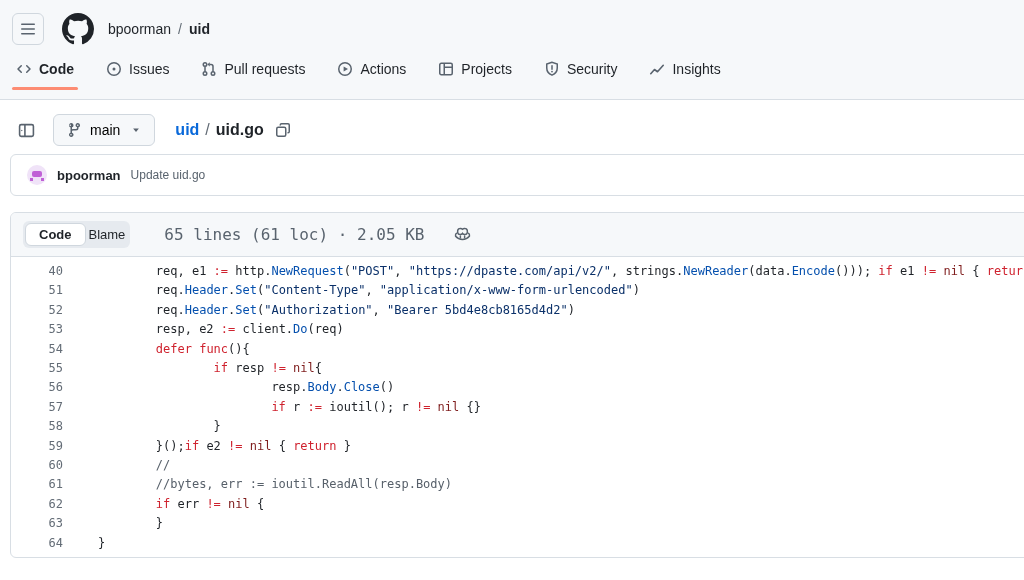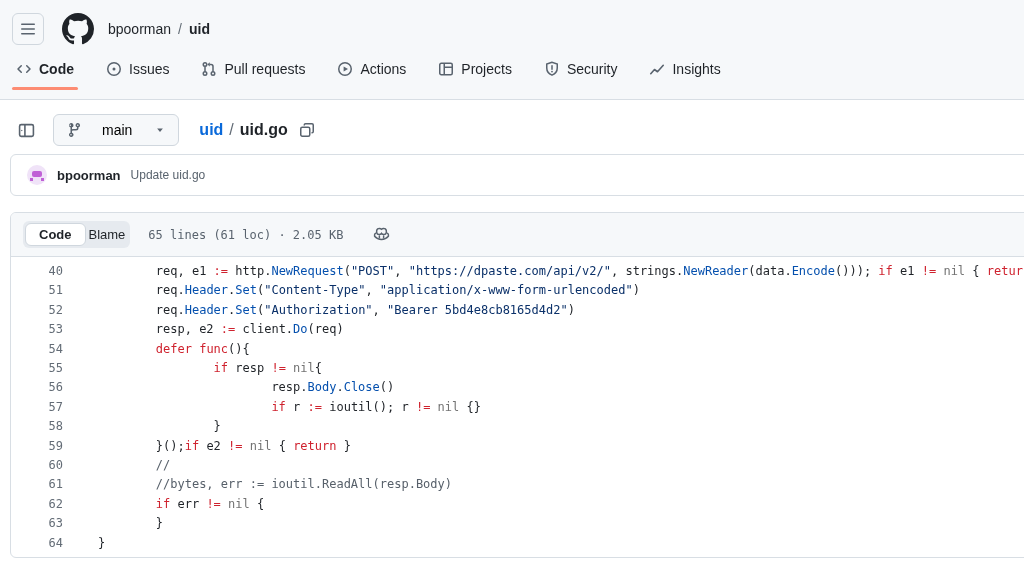--- a/index.html
+++ b/index.html
@@ -23,21 +23,21 @@
   .nav-tab svg { flex:0 0 auto; }
   .nav-tab.active .tab-label { font-weight:700; }
   .nav-tab.active::after { content:""; position:absolute; left:6px; right:6px; bottom:-1px;
     height:3px; border-radius:3px; background:#fd8c73; }
 
   .icon { color:#59636e; display:inline-flex; }
 
   
   .file-nav { display:flex; align-items:center; padding:14px 0 0 14px; height:46px; }
   .panel-btn { background:none; border:none; cursor:pointer; display:flex; padding:4px; }
-  .branch-btn { margin-left:14px; display:flex; align-items:center; gap:20px; height:32px;
+  .branch-btn { margin-left:14px; display:flex; align-items:center; gap:8px; height:32px;
     padding:0 12px; background:#f6f8fa; border:1px solid #d0d7de; border-radius:6px;
     font-size:14px; cursor:pointer; }
   .branch-btn .caret { margin-left:2px; }
   .file-crumb { margin-left:20px; font-size:16px; display:flex; align-items:center; gap:6px; }
   .file-crumb .link { color:#0969da; font-weight:600; cursor:pointer; }
   .file-crumb .sep { color:#636c76; }
   .file-crumb .file { font-weight:700;text-align:right; }
   .copy-btn { background:none; border:none; cursor:pointer; margin-left:8px; display:flex; padding:3px; }
 
   
@@ -54,30 +54,30 @@
 
   
   .code-panel { margin:16px -6px 0 10px; border:1px solid #d8dee4; border-radius:6px; height:346px;
     background:#fff; overflow:hidden; }
   .code-toolbar { height:44px; background:#f6f8fa; border-bottom:1px solid #d8dee4;
     display:flex; align-items:center; padding:0 12px; }
   .seg-ctl { display:flex; background:#e6eaef; border-radius:6px; padding:2px; }
   .seg-btn { font-size:13px; padding:4px 3px; border:none; background:transparent; border-radius:6px;
     cursor:pointer; color:#1f2328; font-family:inherit; }
   .seg-btn.active { background:#fff; border:1px solid #d0d7de; font-weight:600; padding:3px 13px; }
-  .file-meta { margin-left:18px; font-family:"DejaVu Sans Mono", monospace; font-size:12px; color:#59636e; }
+  .file-meta { margin-left:34px; font-family:"DejaVu Sans Mono", monospace; font-size:16px; color:#59636e; }
   .copilot-btn { margin-left:26px; background:none; border:none; cursor:pointer; display:flex; padding:4px; }
 
   
   .code-body { padding:5px 0 0 0; font-family:"DejaVu Sans Mono", monospace; font-size:12px; }
   .code-row { display:flex; line-height:19.4px; }
   .ln { width:52px; flex:0 0 auto; text-align:right; color:#636c76; cursor:pointer; user-select:none; }
   .cl { padding-left:35px; white-space:pre; tab-size:8; -moz-tab-size:8; color:#1f2328; }
   .tok-k { color:#cf222e; }
-  .tok-c1 { color:#737373; }
+  .tok-c1 { color:#7f1d1d; }
   .tok-en { color:#0550ae; }
   .tok-s { color:#0a3069; }
   .tok-cm { color:#57606a; }
 </style>
 </head>
 <body>
 
 <div class="app-header">
   <div class="hdr-top">
     <button class="hamburger">

